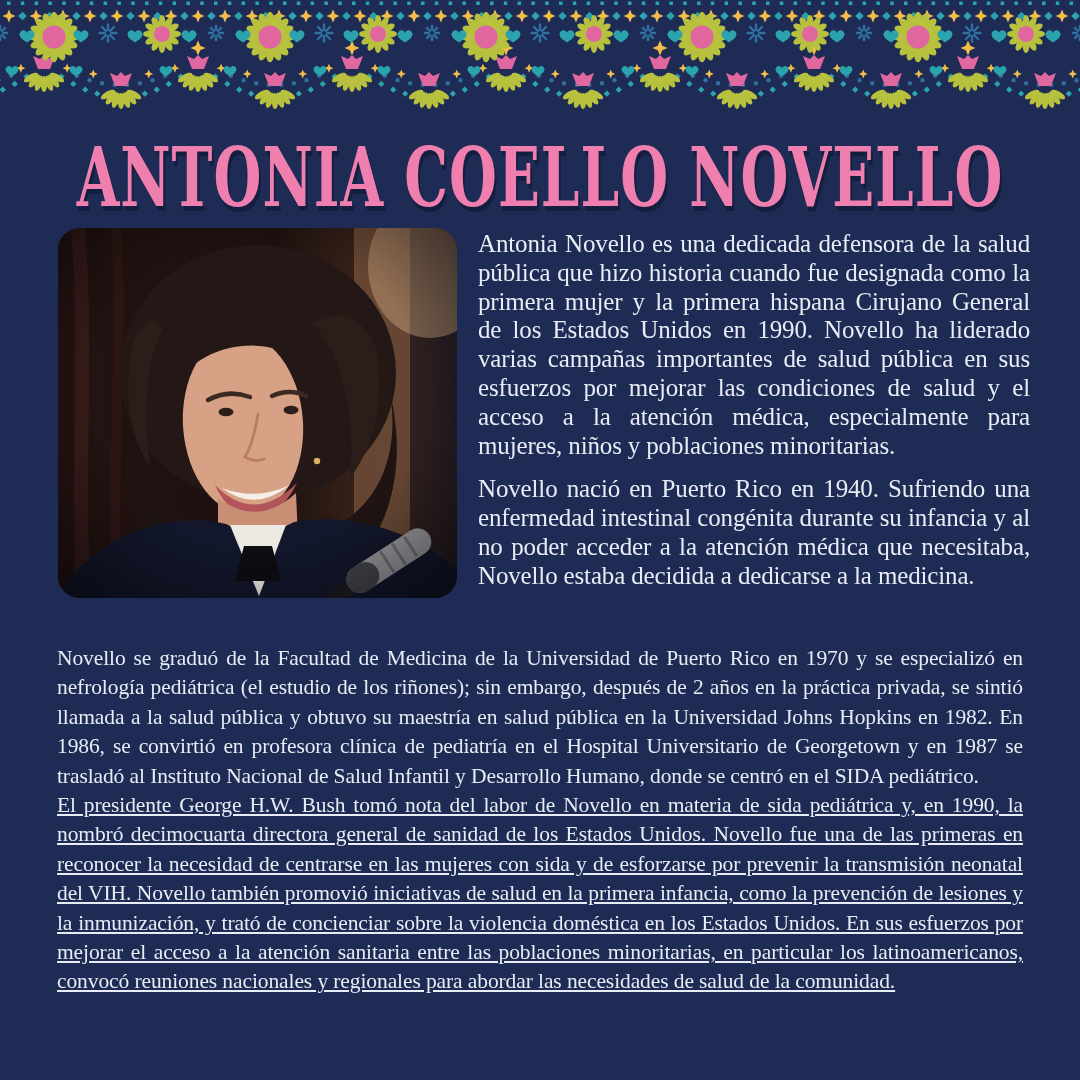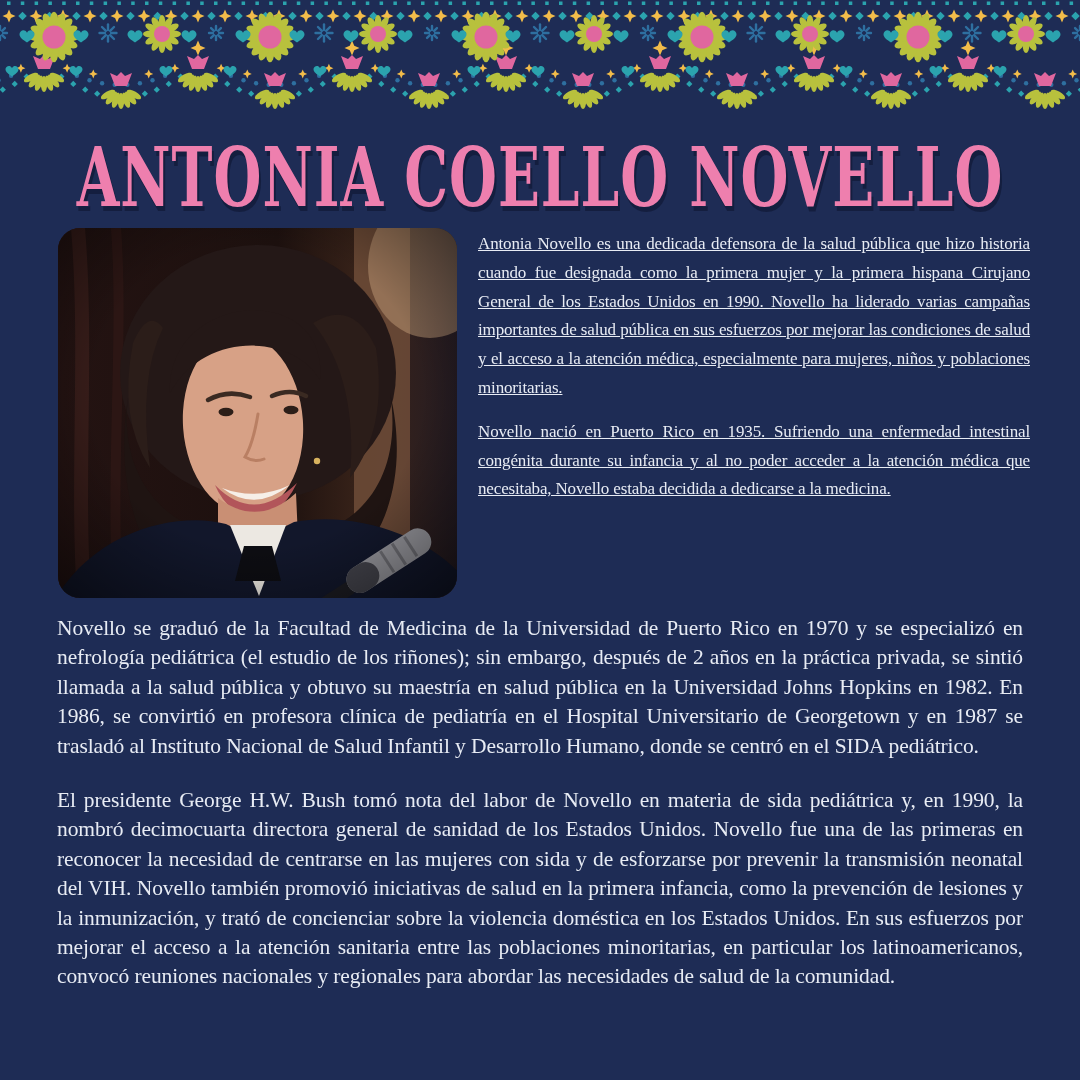--- a/index.html
+++ b/index.html
@@ -17,30 +17,30 @@
     color:var(--title);transform:scaleY(1.5);transform-origin:50% 0;
     text-shadow:2px 3px 0 rgba(13,20,45,.55);white-space:nowrap;
   }
   .photo{
     position:absolute;left:58px;top:228px;width:399px;height:370px;
     border-radius:22px;overflow:hidden;background:#1e1310;
   }
   .photo svg{display:block;width:100%;height:100%;}
   .col-right{
     position:absolute;left:478px;top:230px;width:552px;
-    font-size:17px;line-height:28.8px;letter-spacing:-0.15px;
-    color:var(--text);text-align:justify;text-decoration:underline;
+    font-size:25px;line-height:28.8px;letter-spacing:-0.15px;
+    color:var(--text);text-align:justify;
   }
   .col-right p + p{margin-top:15px;}
   .col-bottom{
-    position:absolute;left:57px;top:614px;width:966px;
+    position:absolute;left:57px;top:644px;width:966px;
     font-size:21.5px;line-height:29.4px;letter-spacing:-0.1px;
     color:var(--text);text-align:justify;
   }
-  .col-bottom p + p{margin-top:25px;}
+  .col-bottom p + p{text-decoration:underline;}
 </style>
 </head>
 <body>
 
 <div class="page">
 
   <svg id="border-svg" class="border-top" viewBox="0 0 1080 120" aria-hidden="true">
       <rect x="7" y="1.5" width="3.5" height="3.5" fill="#2ba3ae"></rect>
       <rect x="20.8" y="1.5" width="3.5" height="3.5" fill="#2ba3ae"></rect>
       <rect x="34.6" y="1.5" width="3.5" height="3.5" fill="#2ba3ae"></rect>
@@ -883,21 +883,21 @@
         <line x1="330" y1="321" x2="330" y2="346" stroke="#6e6e74" stroke-width="3"></line>
         <line x1="344" y1="321" x2="344" y2="346" stroke="#6e6e74" stroke-width="3"></line>
         <line x1="358" y1="322" x2="358" y2="345" stroke="#6e6e74" stroke-width="3"></line>
       </g>
       <rect x="0" y="0" width="399" height="370" fill="url(#vg)"></rect>
     </svg>
   </div>
 
   <div class="col-right">
     <p>Antonia Novello es una dedicada defensora de la salud pública que hizo historia cuando fue designada como la primera mujer y la primera hispana Cirujano General de los Estados Unidos en 1990. Novello ha liderado varias campañas importantes de salud pública en sus esfuerzos por mejorar las condiciones de salud y el acceso a la atención médica, especialmente para mujeres, niños y poblaciones minoritarias.</p>
-    <p>Novello nació en Puerto Rico en 1935. Sufriendo una enfermedad intestinal congénita durante su infancia y al no poder acceder a la atención médica que necesitaba, Novello estaba decidida a dedicarse a la medicina.</p>
+    <p>Novello nació en Puerto Rico en 1940. Sufriendo una enfermedad intestinal congénita durante su infancia y al no poder acceder a la atención médica que necesitaba, Novello estaba decidida a dedicarse a la medicina.</p>
   </div>
 
   <div class="col-bottom">
     <p>Novello se graduó de la Facultad de Medicina de la Universidad de Puerto Rico en 1970 y se especializó en nefrología pediátrica (el estudio de los riñones); sin embargo, después de 2 años en la práctica privada, se sintió llamada a la salud pública y obtuvo su maestría en salud pública en la Universidad Johns Hopkins en 1982. En 1986, se convirtió en profesora clínica de pediatría en el Hospital Universitario de Georgetown y en 1987 se trasladó al Instituto Nacional de Salud Infantil y Desarrollo Humano, donde se centró en el SIDA pediátrico.</p>
     <p>El presidente George H.W. Bush tomó nota del labor de Novello en materia de sida pediátrica y, en 1990, la nombró decimocuarta directora general de sanidad de los Estados Unidos. Novello fue una de las primeras en reconocer la necesidad de centrarse en las mujeres con sida y de esforzarse por prevenir la transmisión neonatal del VIH. Novello también promovió iniciativas de salud en la primera infancia, como la prevención de lesiones y la inmunización, y trató de concienciar sobre la violencia doméstica en los Estados Unidos. En sus esfuerzos por mejorar el acceso a la atención sanitaria entre las poblaciones minoritarias, en particular los latinoamericanos, convocó reuniones nacionales y regionales para abordar las necesidades de salud de la comunidad.</p>
   </div>
 
 </div>
 
 </body></html>

